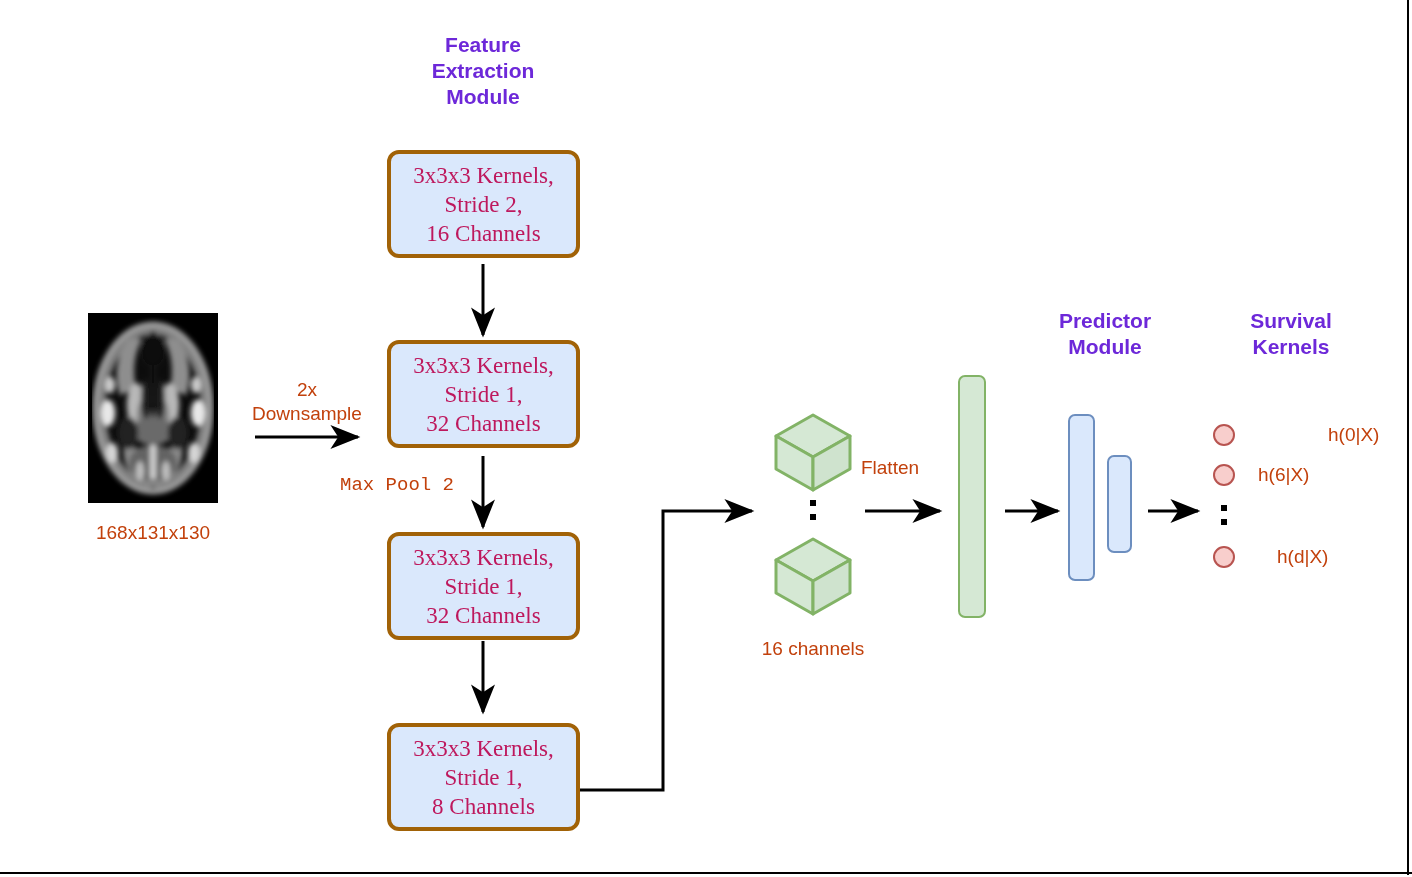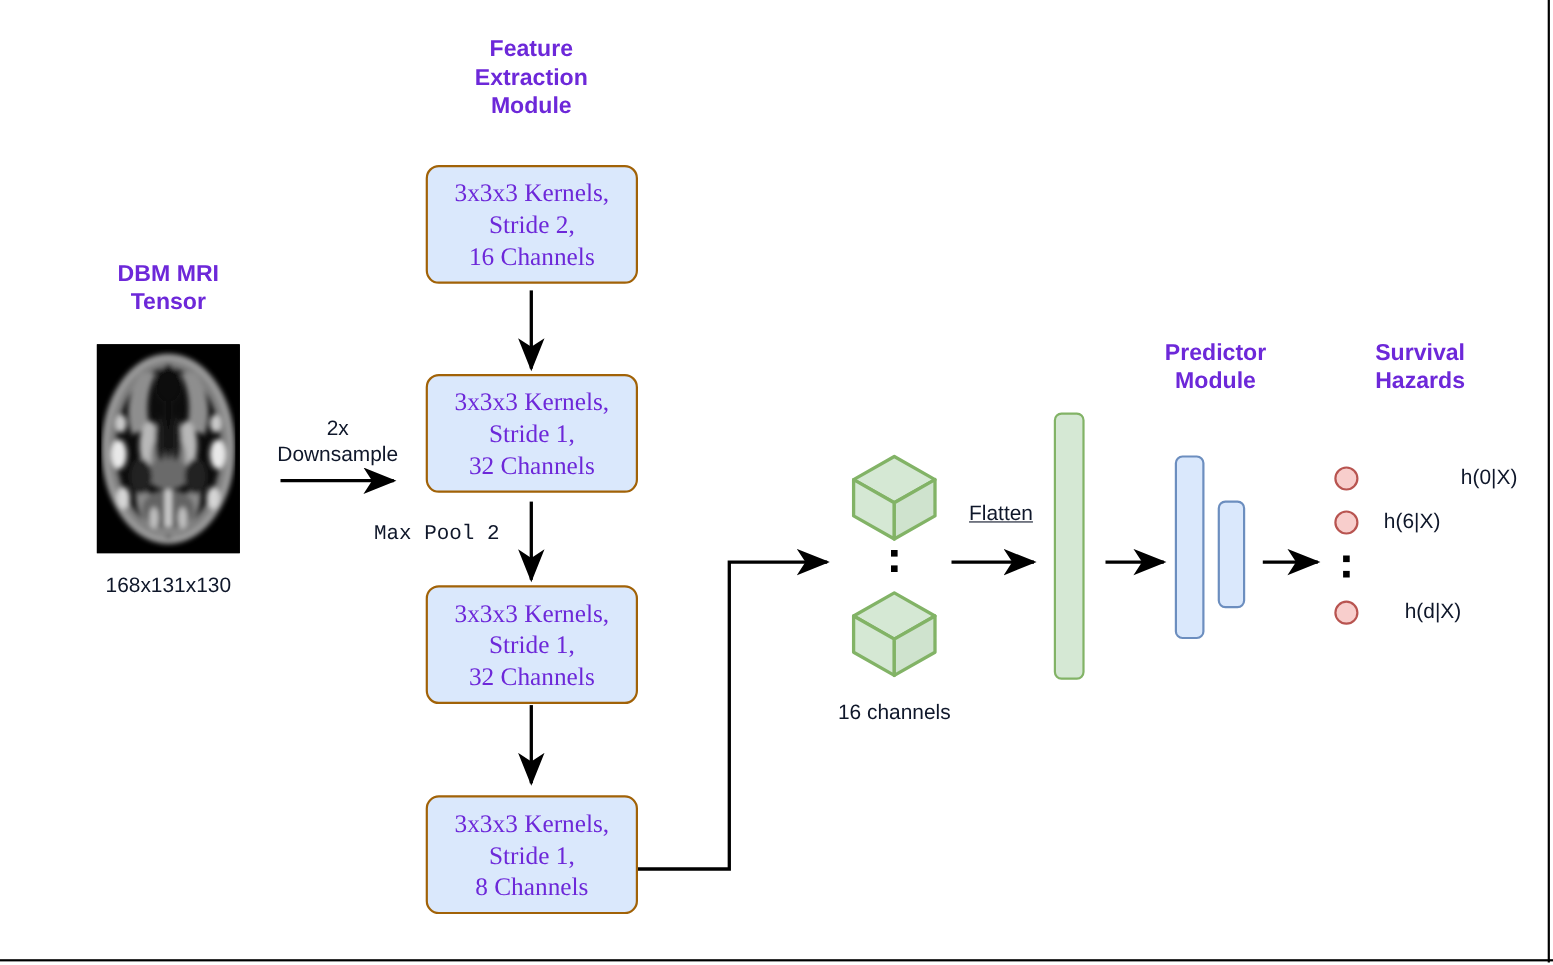--- a/index.html
+++ b/index.html
@@ -33,40 +33,40 @@
     color:#6d28d9;
     text-align:center;
     white-space:pre-line;
   }
 
   
   .label{
     position:absolute;
     font-size:19px;
     line-height:24px;
-    color:#0f172a;
+    color:#c2410c;
     text-align:center;
     white-space:pre-line;
   }
   .label.left{text-align:left;}
 
   
   .convbox{
     position:absolute;
     background:#dae8fc;
-    border:2px solid #a16207;
+    border:4px solid #a16207;
     border-radius:12px;
     box-sizing:border-box;
     display:flex;
     align-items:center;
     justify-content:center;
     font-family:"Liberation Serif", serif;
     font-size:23px;
     line-height:29px;
-    color:#6d28d9;
+    color:#be185d;
     text-align:center;
     white-space:pre-line;
   }
 
   
   .mri-frame{
     position:absolute;
     background:#000000;
     overflow:hidden;
   }
@@ -152,28 +152,26 @@
       <polygon points="813,539 850,560 813,581 776,560" fill="#d5e8d4" stroke="#82b366" stroke-width="3" stroke-linejoin="round"></polygon>
       <polygon points="776,560 813,581 813,614 776,593" fill="#d5e8d4" stroke="#82b366" stroke-width="3" stroke-linejoin="round"></polygon>
       <polygon points="850,560 850,593 813,614 813,581" fill="#cfe3ce" stroke="#82b366" stroke-width="3" stroke-linejoin="round"></polygon>
     </g>
   </svg>
 
   <div class="heading" style="left:393px;top:32px;width:180px;">Feature
 Extraction
 Module</div>
 
-  <div class="heading" style="left:63px;top:236px;width:180px;">DBM MRI
-Tensor</div>
 
   <div class="heading" style="left:1015px;top:308px;width:180px;">Predictor
 Module</div>
 
   <div class="heading" style="left:1206px;top:308px;width:170px;">Survival
-Hazards</div>
+Kernels</div>
 
   <div class="mri-frame" style="left:88px;top:313px;width:130px;height:190px;">
     <svg width="130" height="190" viewBox="0 0 130 190" xmlns="http://www.w3.org/2000/svg">
       <defs>
         <filter id="blr" x="-25%" y="-25%" width="150%" height="150%">
           <feGaussianBlur stdDeviation="2.6"></feGaussianBlur>
         </filter>
         <radialGradient id="gm" cx="50%" cy="50%" r="50%">
           <stop offset="0%" stop-color="#c9c9c9"></stop>
           <stop offset="100%" stop-color="#6e6e6e"></stop>
@@ -225,21 +223,21 @@
   </div>
 
   <div class="label" style="left:63px;top:521px;width:180px;">168x131x130</div>
 
   <div class="label" style="left:240px;top:378px;width:134px;">2x
 Downsample</div>
 
   <div class="label left" style="left:340px;top:473px;width:130px;font-family:Liberation Mono, monospace;">Max Pool 2</div>
 
 
-  <div class="label" style="left:860px;top:456px;width:100px;text-decoration:underline;">Flatten</div>
+  <div class="label" style="left:840px;top:456px;width:100px;">Flatten</div>
 
   <div class="label" style="left:738px;top:637px;width:150px;">16 channels</div>
 
   <div class="vdots" style="left:810px;top:500px;">
       <i></i>
       <i></i>
     </div>
 
   <div class="convbox" style="left:387px;top:150px;width:193px;height:108px;">3x3x3 Kernels,
 Stride 2,

